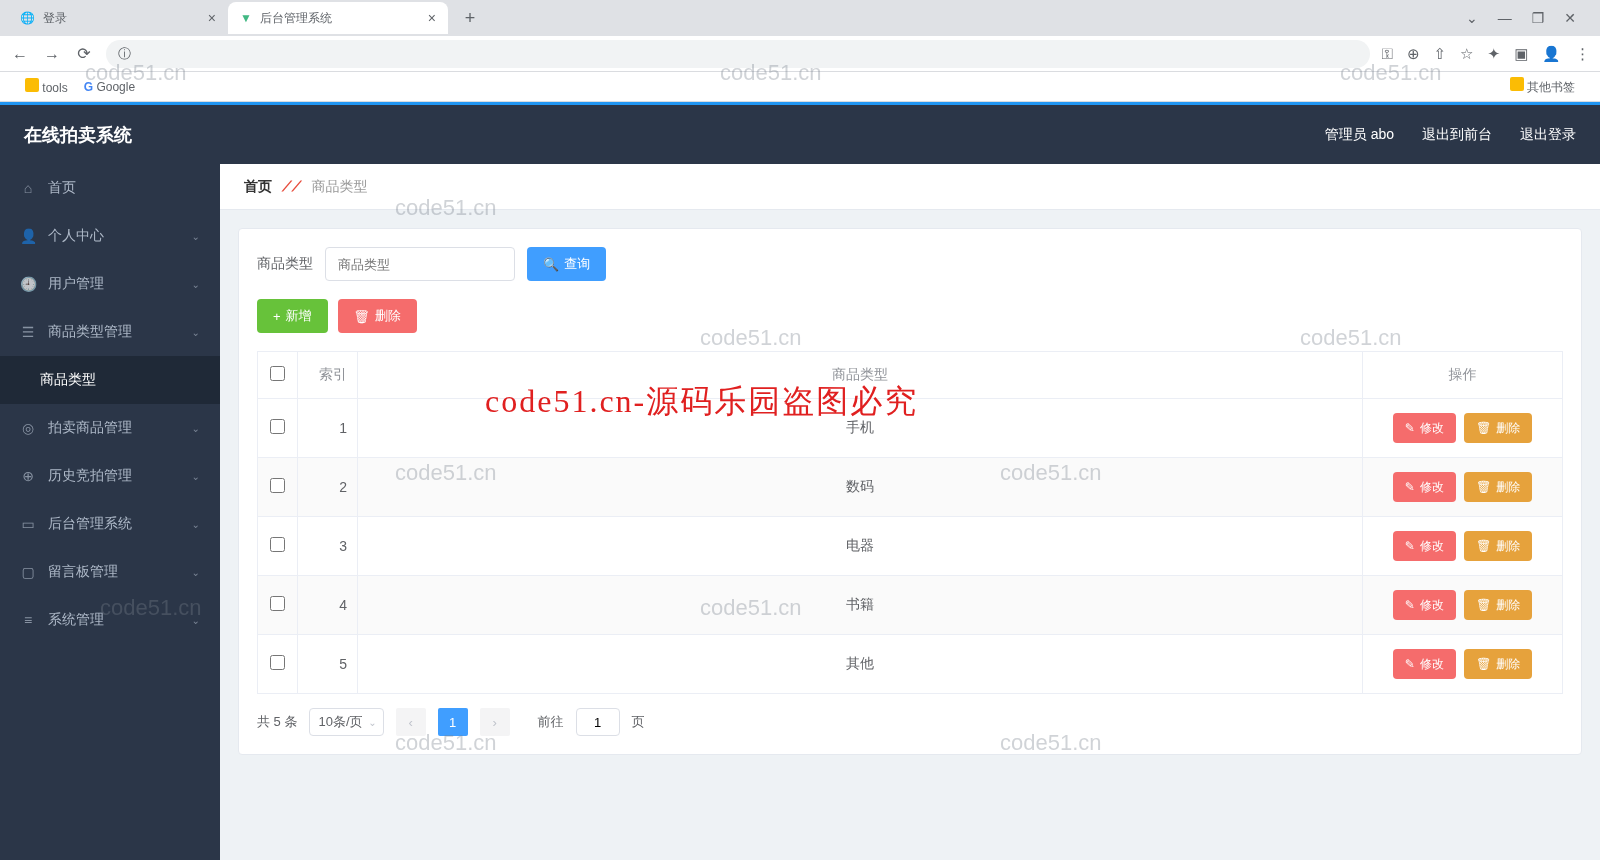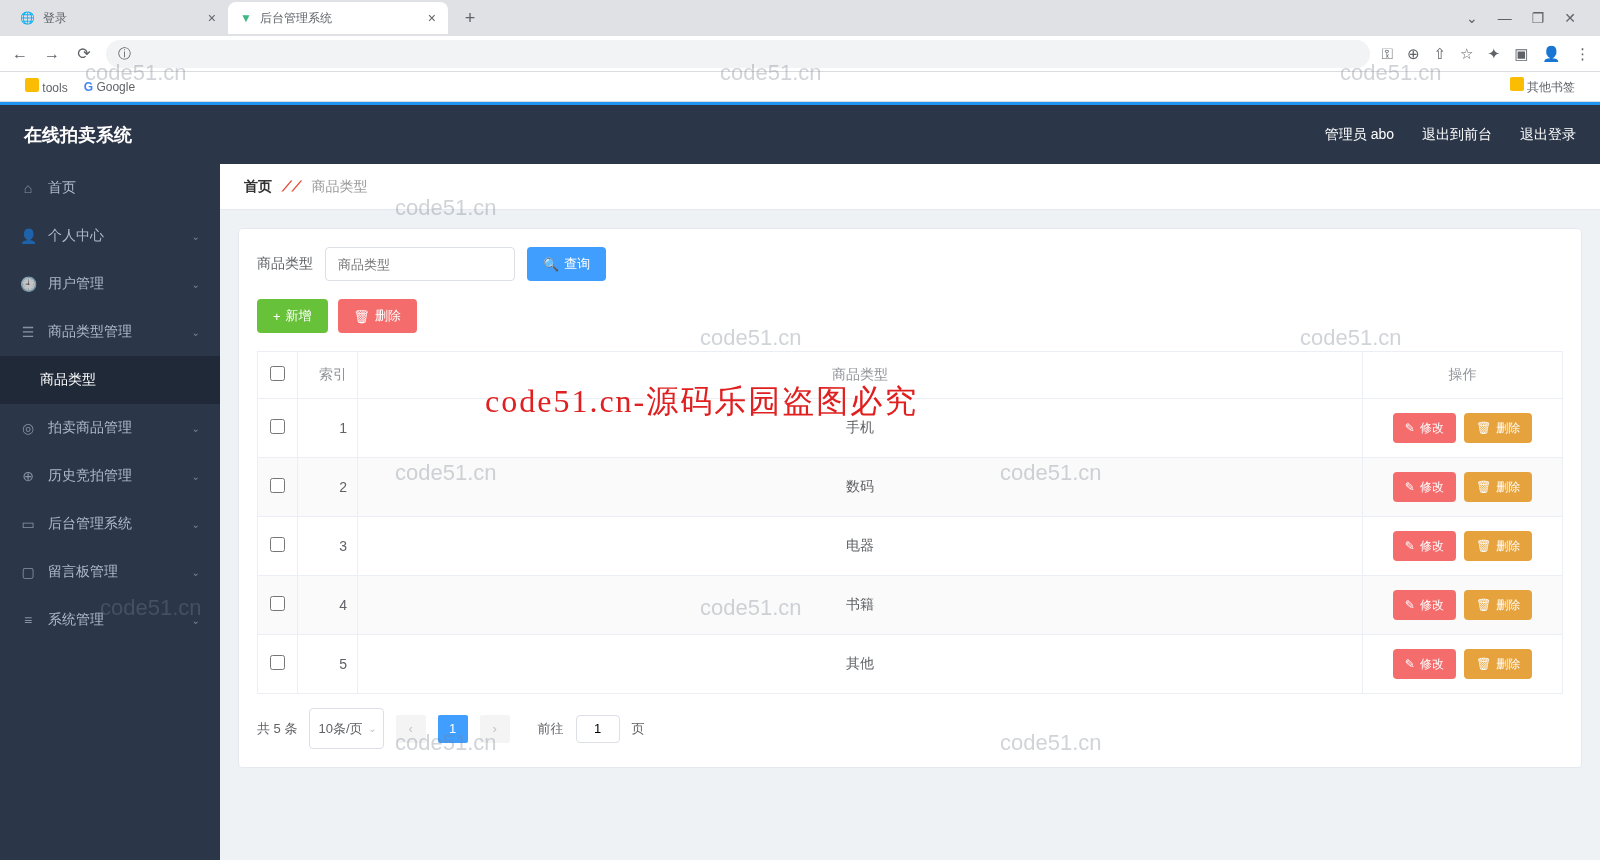--- a/index.html
+++ b/index.html
@@ -57,21 +57,21 @@
 table { width: 100%; border-collapse: collapse; margin-top: 18px; font-size: 14px; color: #606266; }
 th, td { border: 1px solid #ebeef5; padding: 14px 10px; text-align: center; }
 th { background: #fff; font-weight: 500; color: #909399; }
 tbody tr:nth-child(even) { background: #fafafa; }
 .chk { width: 40px; }
 .idx { width: 60px; text-align: right; padding-left: 16px; }
 .ops { width: 200px; }
 .op-btns { display: flex; gap: 8px; justify-content: center; }
 
 .pager { display: flex; align-items: center; gap: 12px; margin-top: 14px; font-size: 13px; color: #606266; }
-.pg-select { height: 41px; border: 1px solid #dcdfe6; border-radius: 4px; padding: 0 20px 0 8px; font-size: 13px; background: #fff; position: relative; display: inline-flex; align-items: center; }
+.pg-select { height: 28px; border: 1px solid #dcdfe6; border-radius: 4px; padding: 0 20px 0 8px; font-size: 13px; background: #fff; position: relative; display: inline-flex; align-items: center; }
 .pg-btn { width: 30px; height: 28px; background: #f4f4f5; border-radius: 2px; display: inline-flex; align-items: center; justify-content: center; color: #c0c4cc; }
 .pg-btn.active { background: #409eff; color: #fff; }
 .pg-input { width: 44px; height: 28px; border: 1px solid #dcdfe6; border-radius: 4px; text-align: center; font-size: 13px; }
 
 .watermark { position: absolute; color: rgba(120,130,140,.35); font-size: 22px; pointer-events: none; font-family: Arial; }
 .overlay-text { position: absolute; color: #e02020; font-size: 32px; font-weight: 500; pointer-events: none; letter-spacing: 2px; font-family: "SimSun", serif; }
 
 input[type=checkbox] { width: 15px; height: 15px; }
 </style>
 </head>

